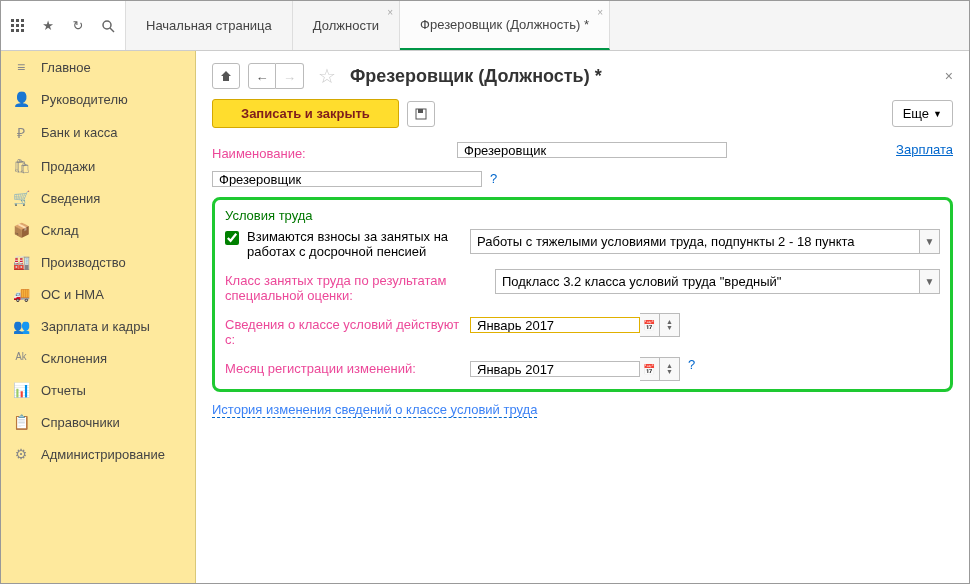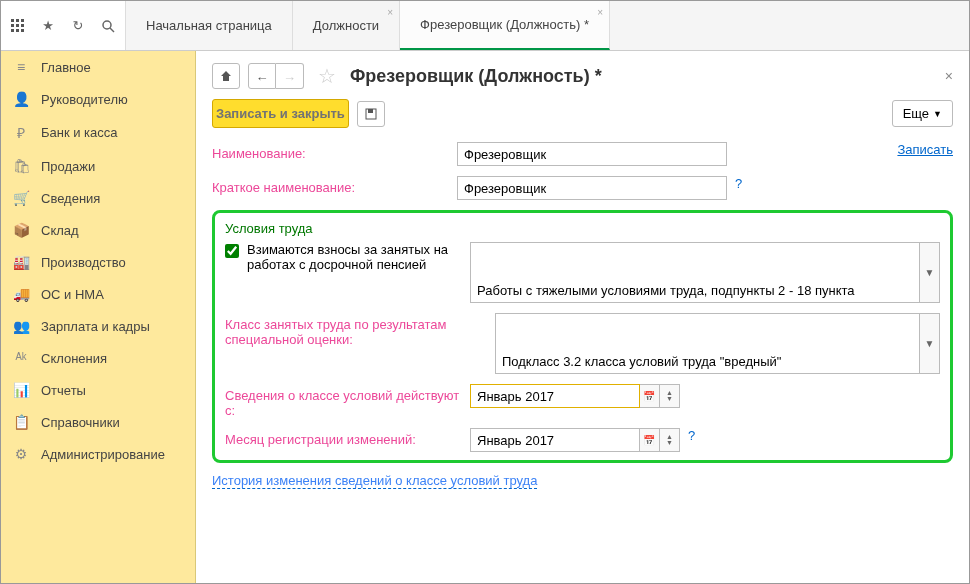--- a/index.html
+++ b/index.html
@@ -14,36 +14,36 @@
 .sidebar { width: 195px; background: #fee99d; border-right: 1px solid #d9c878; overflow-y: auto; }
 .side-item { display: flex; align-items: center; padding: 8px 12px; gap: 12px; color: #444; cursor: pointer; }
 .side-item .sic { width: 16px; text-align: center; color: #888; font-size: 14px; }
 .content { flex: 1; padding: 12px 16px; position: relative; }
 .header-row { display: flex; align-items: center; gap: 8px; margin-bottom: 10px; }
 .btn-sq { width: 28px; height: 26px; border: 1px solid #bbb; border-radius: 3px; background: #fff; display: flex; align-items: center; justify-content: center; cursor: pointer; color: #555; }
 .btn-sq.disabled { color: #ccc; }
 .title { font-size: 18px; font-weight: bold; color: #333; margin-left: 6px; }
 .close-x { margin-left: auto; font-size: 14px; color: #888; cursor: pointer; }
 .action-row { display: flex; align-items: center; gap: 8px; margin-bottom: 14px; }
-.save-btn { background: #ffdd2d; border: 1px solid #d4a800; padding: 6px 3px; font-weight: bold; border-radius: 3px; cursor: pointer; color: #737373; }
+.save-btn { background: #ffdd2d; border: 1px solid #d4a800; padding: 6px 28px; font-weight: bold; border-radius: 3px; cursor: pointer; color: #7f1d1d; }
 .more-btn { margin-left: auto; border: 1px solid #bbb; padding: 5px 10px; border-radius: 3px; background: #fff; cursor: pointer; display: flex; align-items: center; gap: 4px; }
 .form-row { display: flex; align-items: flex-start; margin-bottom: 10px; }
 .lbl { width: 245px; color: #ec4899; padding-top: 4px; }
-.inp { flex: 0 0 auto; border: 1px solid #bbb; padding: 4px 6px; height: 24px; background: #fff; }
+.inp { flex: 0 0 auto; border: 1px solid #bbb; padding: 4px 6px; height: 16px; background: #fff; }
 .inp.w1 { width: 270px; }
 .inp.date { width: 170px; border: 1px solid #e0b000; }
 .link { color: #0066cc; text-decoration: underline; cursor: pointer; }
 .qm { color: #0066cc; margin-left: 8px; cursor: pointer; }
 .green-box { border: 3px solid #1ec931; border-radius: 8px; padding: 8px 10px; margin-bottom: 6px; }
 .section-title { color: #007700; margin-bottom: 6px; }
 .chk-row { display: flex; align-items: flex-start; gap: 8px; margin-bottom: 10px; }
 .chk { width: 14px; height: 14px; margin-top: 2px; accent-color: green; }
 .chk-label { width: 215px; }
 .select-box { flex: 1; display: flex; border: 1px solid #bbb; }
-.select-box .txt { flex: 1; padding: 4px 6px; background: #fff; margin-top: 36px; }
+.select-box .txt { flex: 1; padding: 4px 6px; background: #fff; }
 .select-box .arr { width: 20px; border-left: 1px solid #bbb; display: flex; align-items: center; justify-content: center; background: #f8f8f8; cursor: pointer; color: #666; font-size: 10px; }
 .date-group { display: flex; align-items: center; }
 .date-btn { width: 20px; height: 24px; border: 1px solid #bbb; border-left: none; background: #f8f8f8; display: flex; align-items: center; justify-content: center; cursor: pointer; font-size: 10px; color: #666; }
 .history-link { color: #3b82f6; border-bottom: 1px dashed #0066cc; cursor: pointer; display: inline-block; margin-top: 4px; }
 svg { display: block; }
 </style>
 </head>
 <body>
 
 <div class="topbar">
@@ -165,25 +165,24 @@
       </div>
       <div class="more-btn">
           <span>Еще</span>
           <span style="font-size:9px">▼</span>
         </div>
     </div>
 
     <div class="form-row">
       <div class="lbl">Наименование:</div>
       <input class="inp w1" value="Фрезеровщик" style="">
-      <span class="link" style="margin-left:auto">Записать</span>
+      <span class="link" style="margin-left:auto">Зарплата</span>
     </div>
 
     <div class="form-row">
-      <div class="lbl">Краткое наименование:</div>
       <input class="inp w1" value="Фрезеровщик" style="">
       <span class="qm">?</span>
     </div>
 
     <div class="green-box">
       <div class="section-title">Условия труда</div>
 
       <div class="chk-row">
         <input type="checkbox" class="chk" checked="" style="">
         <div class="chk-label">Взимаются взносы за занятых на работах с досрочной пенсией</div>

